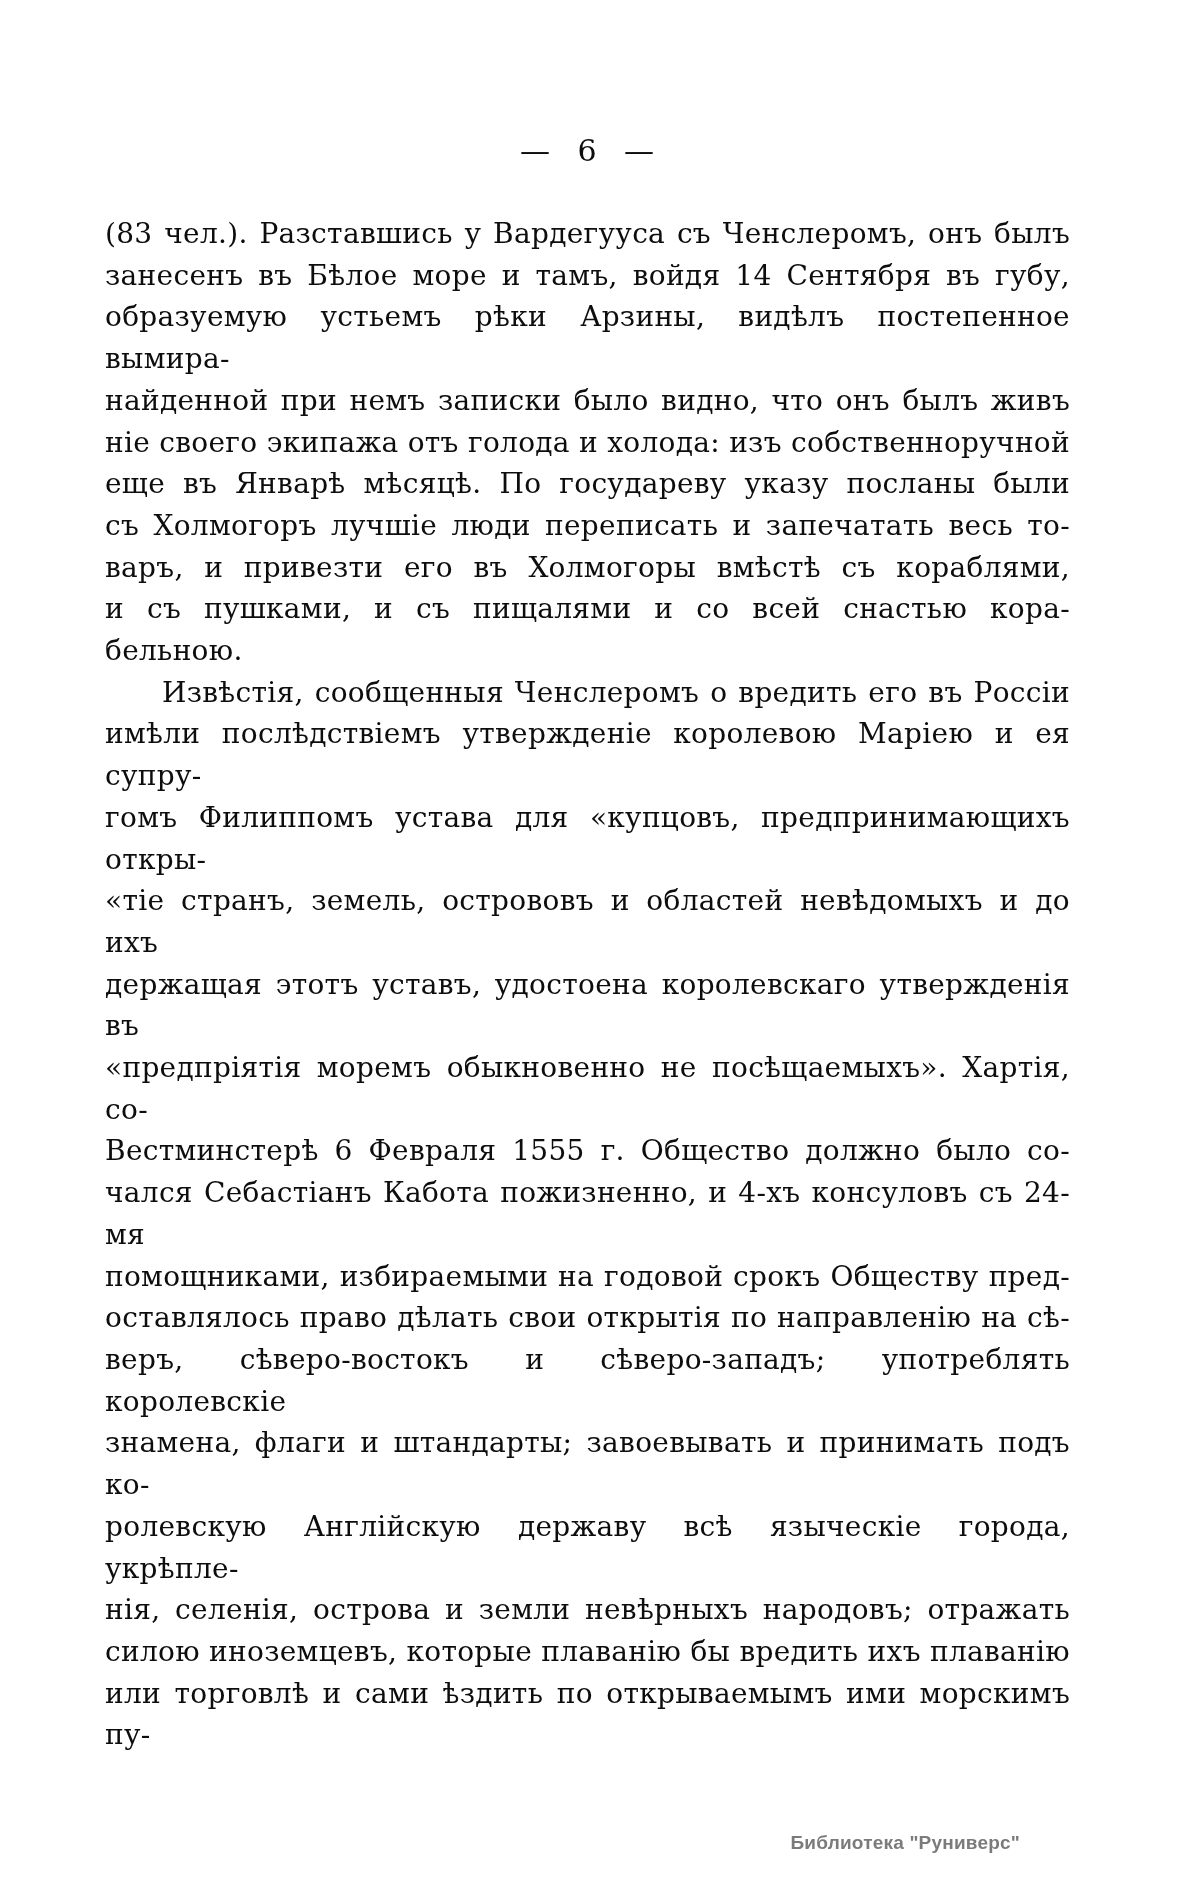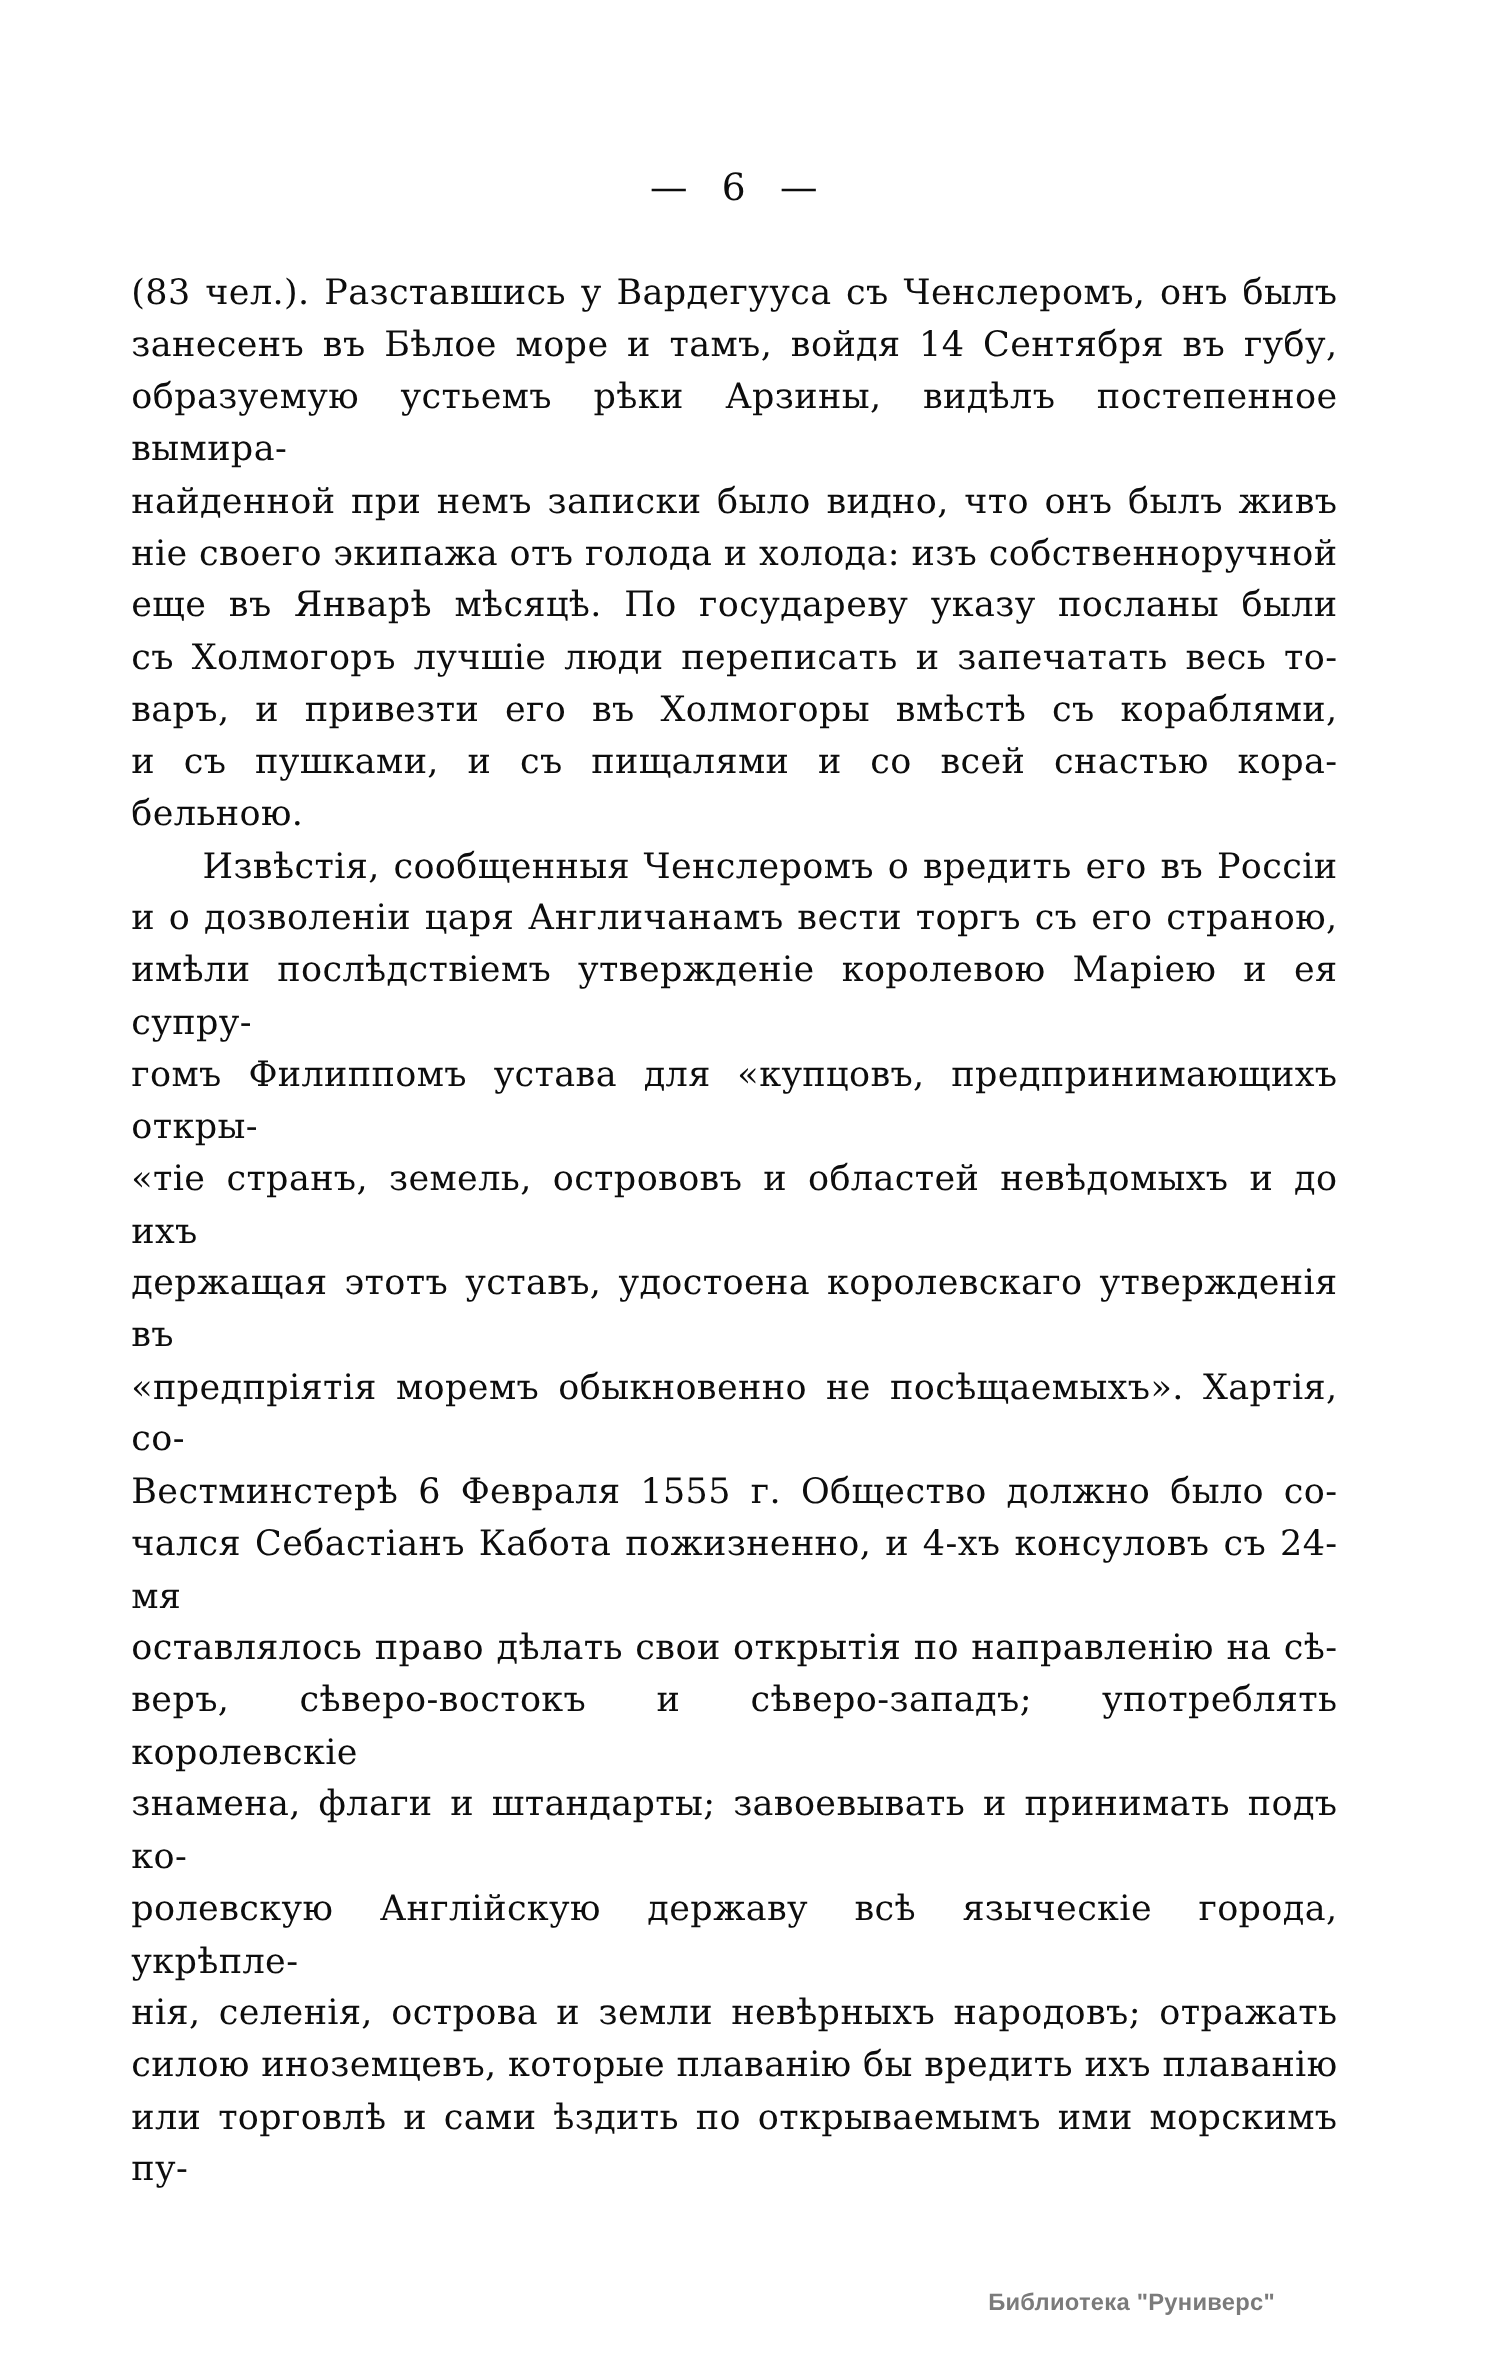--- a/index.html
+++ b/index.html
@@ -82,28 +82,28 @@
       <div class="line">занесенъ въ Бѣлое море и тамъ, войдя 14 Сентября въ губу,</div>
       <div class="line">образуемую устьемъ рѣки Арзины, видѣлъ постепенное вымира-</div>
       <div class="line">найденной при немъ записки было видно, что онъ былъ живъ</div>
       <div class="line">ніе своего экипажа отъ голода и холода: изъ собственноручной</div>
       <div class="line">еще въ Январѣ мѣсяцѣ. По государеву указу посланы были</div>
       <div class="line">съ Холмогоръ лучшіе люди переписать и запечатать весь то-</div>
       <div class="line">варъ, и привезти его въ Холмогоры вмѣстѣ съ кораблями,</div>
       <div class="line">и съ пушками, и съ пищалями и со всей снастью кора-</div>
       <div class="line last">бельною.</div>
       <div class="line indent">Извѣстія, сообщенныя Ченслеромъ о вредить его въ Россіи</div>
-      <div class="line">и о дозволеніи царя Англичанамъ вести торгъ съ его страною,</div>
       <div class="line">имѣли послѣдствіемъ утвержденіе королевою Маріею и ея супру-</div>
       <div class="line">гомъ Филиппомъ устава для «купцовъ, предпринимающихъ откры-</div>
       <div class="line">«тіе странъ, земель, острововъ и областей невѣдомыхъ и до ихъ</div>
       <div class="line">держащая этотъ уставъ, удостоена королевскаго утвержденія въ</div>
       <div class="line">«предпріятія моремъ обыкновенно не посѣщаемыхъ». Хартія, со-</div>
       <div class="line">Вестминстерѣ 6 Февраля 1555 г. Общество должно было со-</div>
       <div class="line">чался Себастіанъ Кабота пожизненно, и 4-хъ консуловъ съ 24-мя</div>
+      <div class="line">помощниками, избираемыми на годовой срокъ  Обществу пред-</div>
       <div class="line">оставлялось право дѣлать свои открытія по направленію на сѣ-</div>
       <div class="line">веръ, сѣверо-востокъ и сѣверо-западъ; употреблять королевскіе</div>
       <div class="line">знамена, флаги и штандарты; завоевывать и принимать подъ ко-</div>
       <div class="line">ролевскую Англійскую державу всѣ языческіе города, укрѣпле-</div>
       <div class="line">нія, селенія, острова и земли невѣрныхъ народовъ; отражать</div>
       <div class="line">силою иноземцевъ, которые плаванію бы вредить ихъ плаванію</div>
       <div class="line">или торговлѣ и сами ѣздить по открываемымъ ими морскимъ пу-</div>
     </div>
 
   <div class="watermark">Библиотека "Руниверс"</div>

